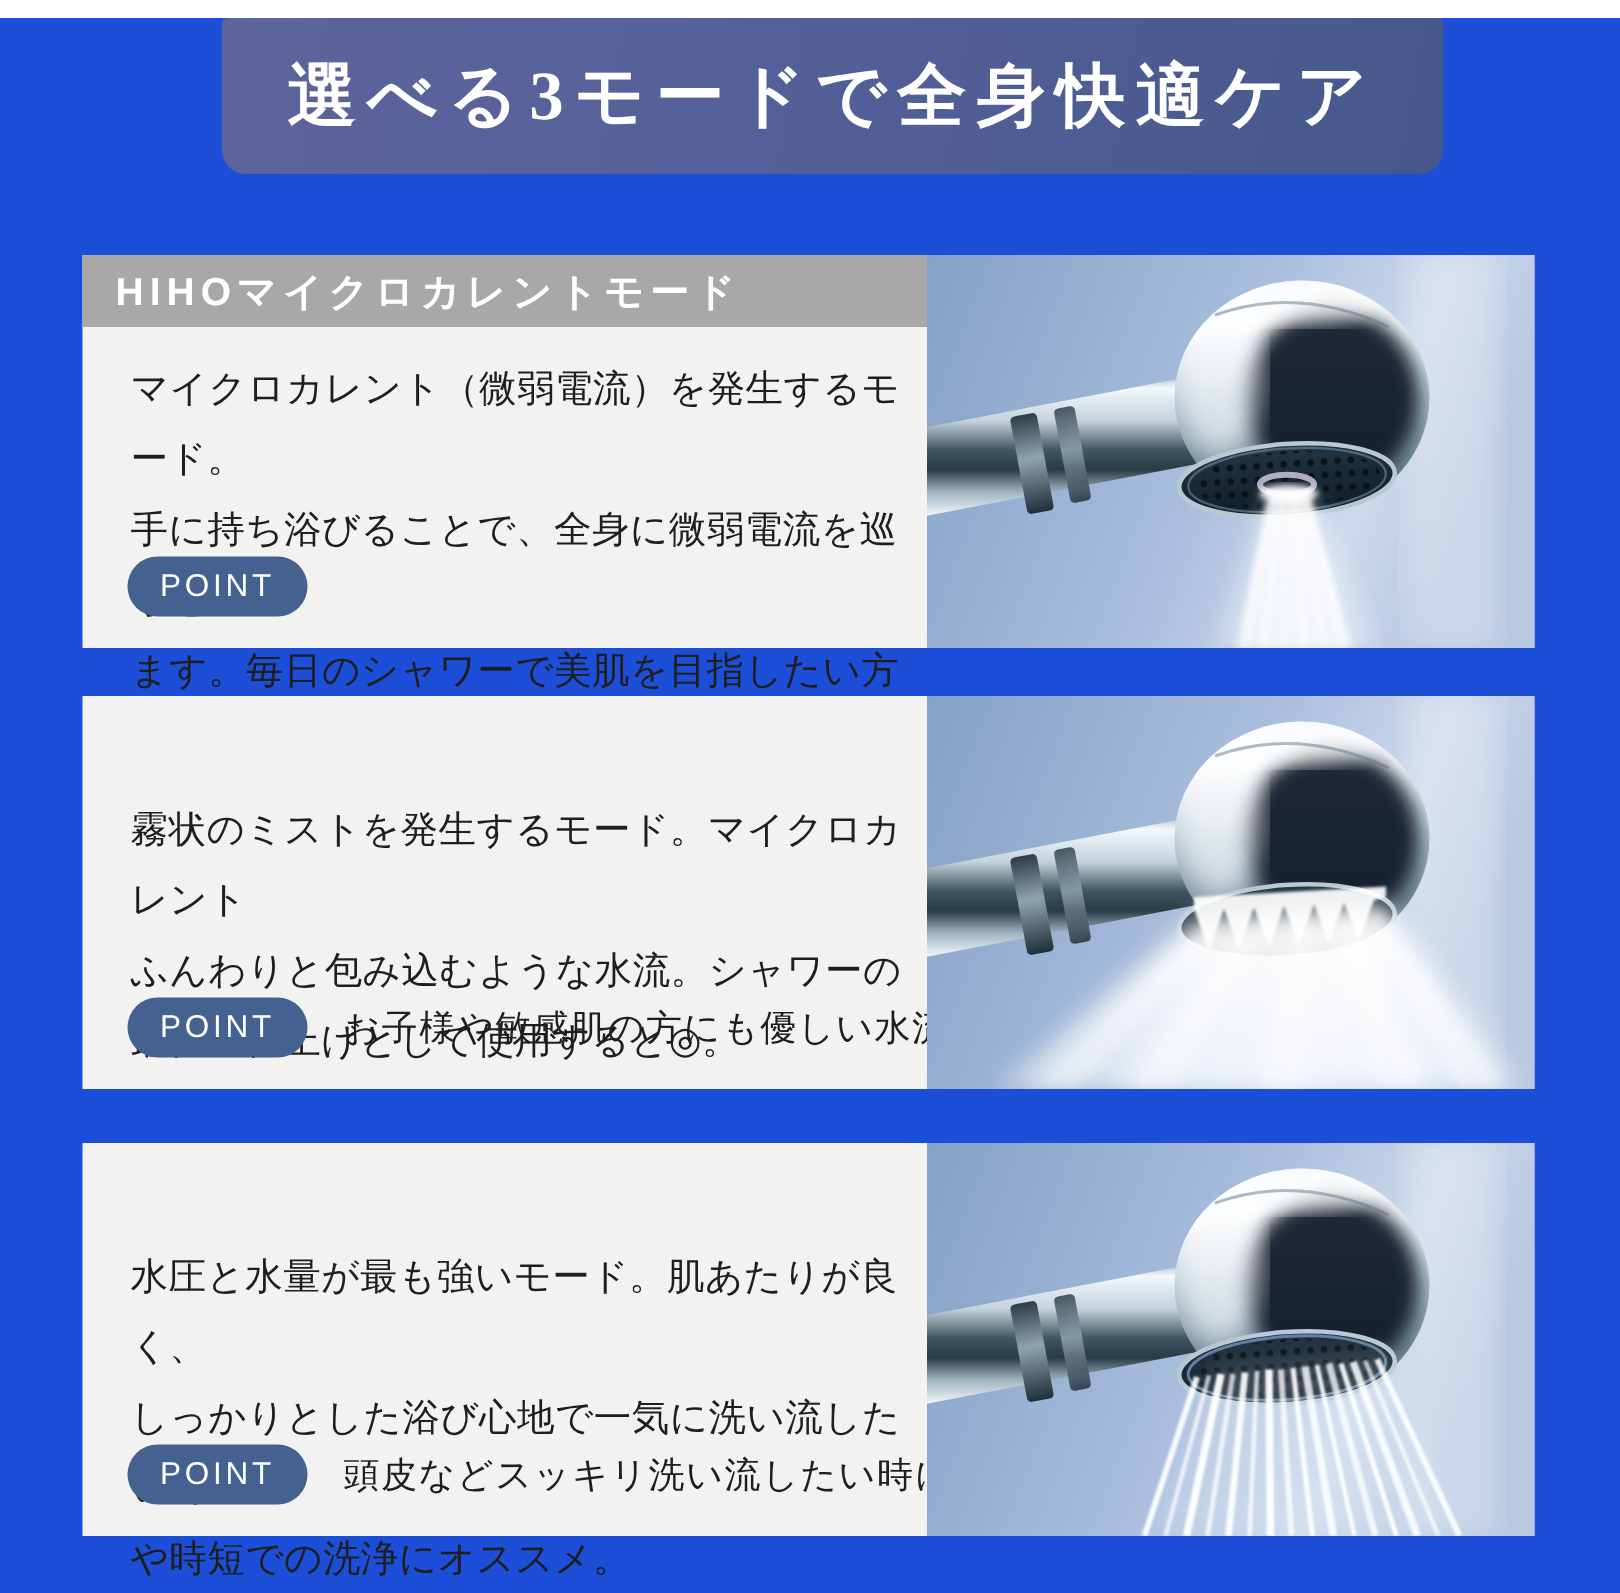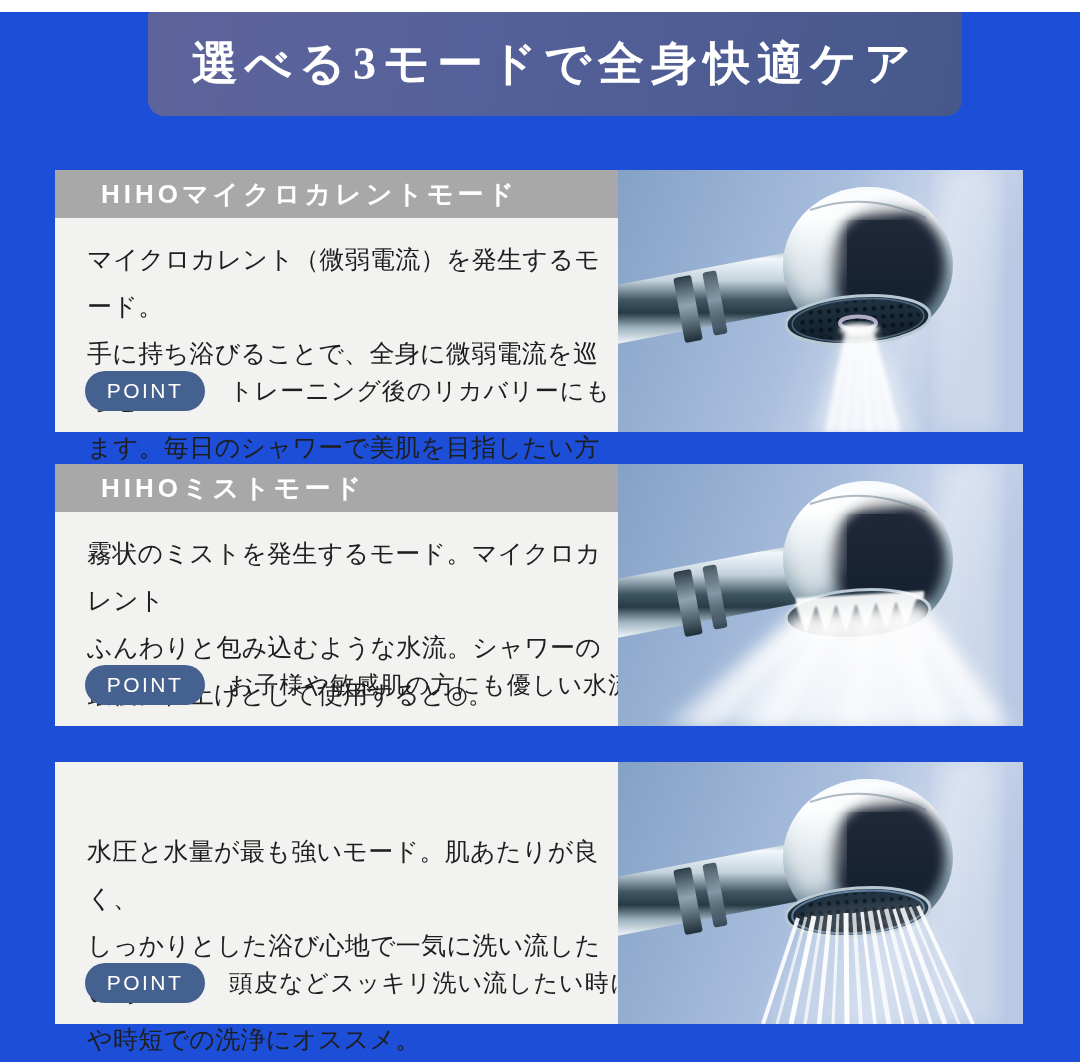--- a/index.html
+++ b/index.html
@@ -11,21 +11,21 @@
     background:linear-gradient(100deg,#5e639b 0%,#55619a 40%,#46588b 100%);
     border-radius:4px 4px 16px 16px;display:flex;align-items:center;justify-content:center;}
   .banner-title{font-family:"Liberation Serif","DejaVu Serif",serif;
     color:#ffffff;font-size:46px;font-weight:600;letter-spacing:7px;white-space:nowrap;}
 
   
   .section{position:absolute;left:55px;width:968px;height:262px;background:#f2f2f0;}
   .sec1{top:158px}.sec2{top:452px}.sec3{top:750px}
   .section-header{position:absolute;left:0;top:0;width:563px;height:48px;background:#a8a8a8;
     color:#ffffff;font-size:26px;font-weight:bold;letter-spacing:4px;line-height:49px;
-    padding-left:46px;box-sizing:border-box;white-space:nowrap;}
+    padding-left:22px;box-sizing:border-box;white-space:nowrap;}
   .section-body{position:absolute;left:32px;top:66px;width:515px;font-size:25px;line-height:47px;
     color:#1e1e1e;white-space:pre-line;letter-spacing:0.3px;}
   .point-row{position:absolute;left:30px;top:201px;display:flex;align-items:center;text-align:right;}
   .point-badge{width:120px;height:40px;background:#45618f;border-radius:21px;color:#ffffff;
     font-size:21px;letter-spacing:2.5px;display:flex;align-items:center;justify-content:center;}
   .point-text{margin-left:24px;font-size:24px;color:#1e1e1e;letter-spacing:1px;white-space:nowrap;}
   .photo{position:absolute;right:0;top:0;width:405px;height:262px;}
   .photo svg{display:block}
 
   
@@ -40,21 +40,20 @@
     <div class="banner-title">選べる3モードで全身快適ケア</div>
   </div>
 
   <div class="section sec1">
     <div class="section-header">HIHOマイクロカレントモード</div>
     <div class="section-body">マイクロカレント（微弱電流）を発生するモード。
 手に持ち浴びることで、全身に微弱電流を巡らせ
 ます。毎日のシャワーで美肌を目指したい方に。</div>
     <div class="point-row">
       <div class="point-badge">POINT</div>
-      <div class="point-text">トレーニング後のリカバリーにも</div>
     </div>
     <div class="photo">
       <svg width="405" height="262" viewBox="0 0 405 262">
         <defs>
           <linearGradient id="p1sky" x1="0" y1="0" x2="1" y2="0.25">
             <stop offset="0" stop-color="#84a1c6"></stop>
               <stop offset="0.55" stop-color="#a9bedd"></stop>
             <stop offset="0.82" stop-color="#cdd9ec"></stop>
               <stop offset="1" stop-color="#b9c9e3"></stop>
           </linearGradient>
@@ -144,21 +143,20 @@
             <line x1="250" y1="160" x2="264" y2="262" stroke-width="2.5" opacity="0.6"></line>
             <line x1="254" y1="160" x2="277" y2="262" stroke-width="2.5" opacity="0.8"></line>
           </g>
           <ellipse cx="241" cy="159" rx="20" ry="6" fill="#ffffff" opacity="0.9" filter="url(#p1b2)"></ellipse>
         </g>
       </svg>
     </div>
   </div>
 
   <div class="section sec2">
-    <div class="section-header">HIHOミストモード</div>
     <div class="section-body">霧状のミストを発生するモード。マイクロカレント
 ふんわりと包み込むような水流。シャワーの
 最後に仕上げとして使用すると◎。</div>
     <div class="point-row">
       <div class="point-badge">POINT</div>
       <div class="point-text">お子様や敏感肌の方にも優しい水流</div>
     </div>
     <div class="photo">
       <svg width="405" height="262" viewBox="0 0 405 262">
         <defs>

